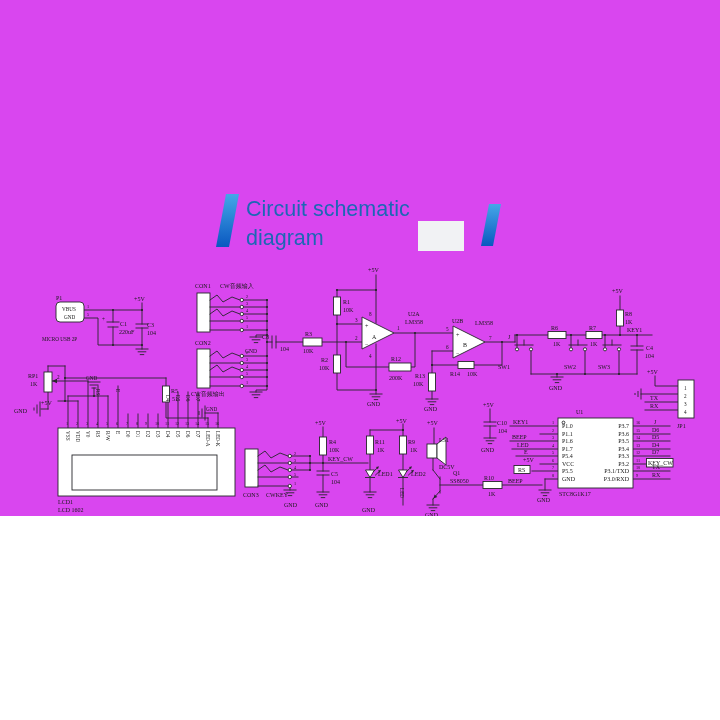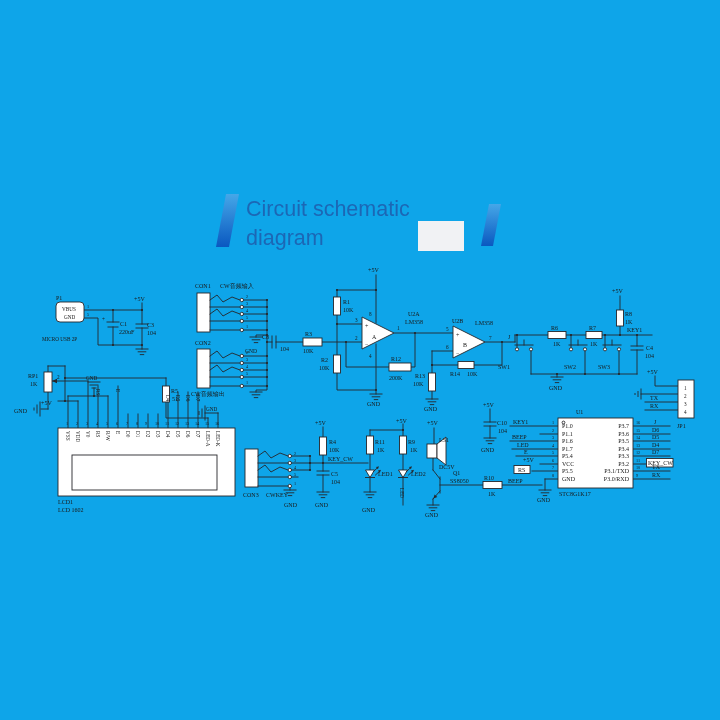--- a/index.html
+++ b/index.html
@@ -1,16 +1,16 @@
 <!DOCTYPE html>
 <html><head>
 <meta charset="utf-8">
 <style>
   html,body{margin:0;padding:0;background:#ffffff;}
-  .stage{position:relative;width:720px;height:720px;background:#0ea5e9;overflow:hidden;
+  .stage{position:relative;width:720px;height:516px;background:#d946ef;overflow:hidden;
          font-family:"Liberation Serif",serif;}
   svg{display:block}
   .w{stroke:#26262a;stroke-width:0.9;fill:none;stroke-linecap:square;}
   .cf{fill:#ffffff;stroke:#26262a;stroke-width:0.9;}
   .dotg circle{fill:#26262a;stroke:none;}
   .ah{fill:#26262a;stroke:none;}
   text{fill:#1a1a1a;font-family:"Liberation Serif",serif;}
   .t{font-size:6px;}
   .t5{font-size:5.2px;}
   .t55{font-size:5.6px;}

